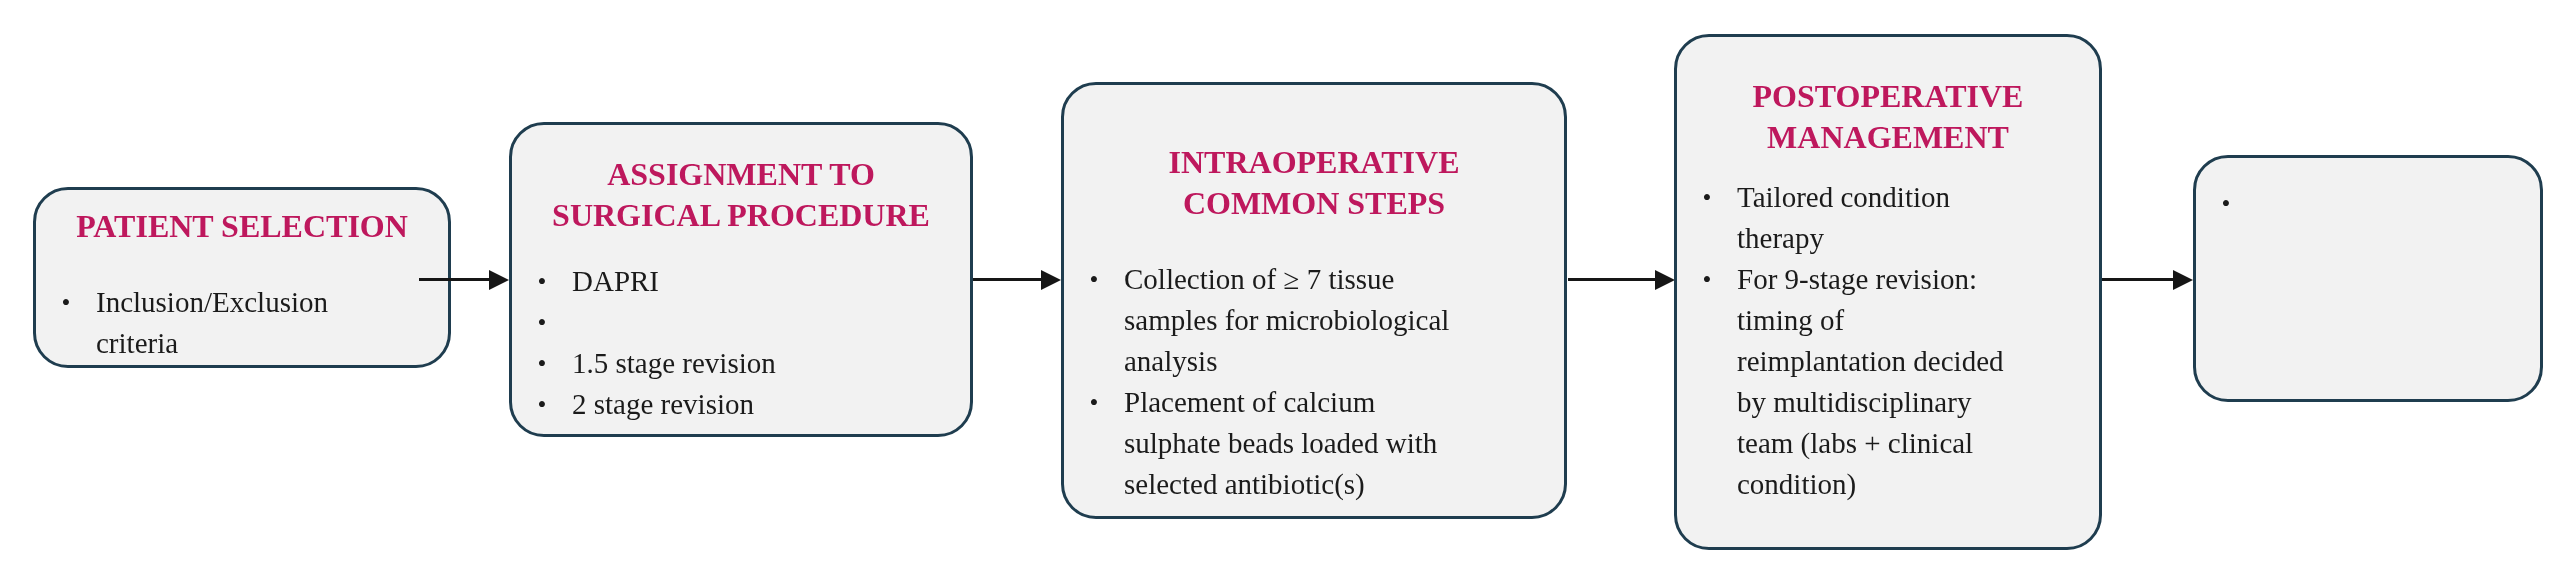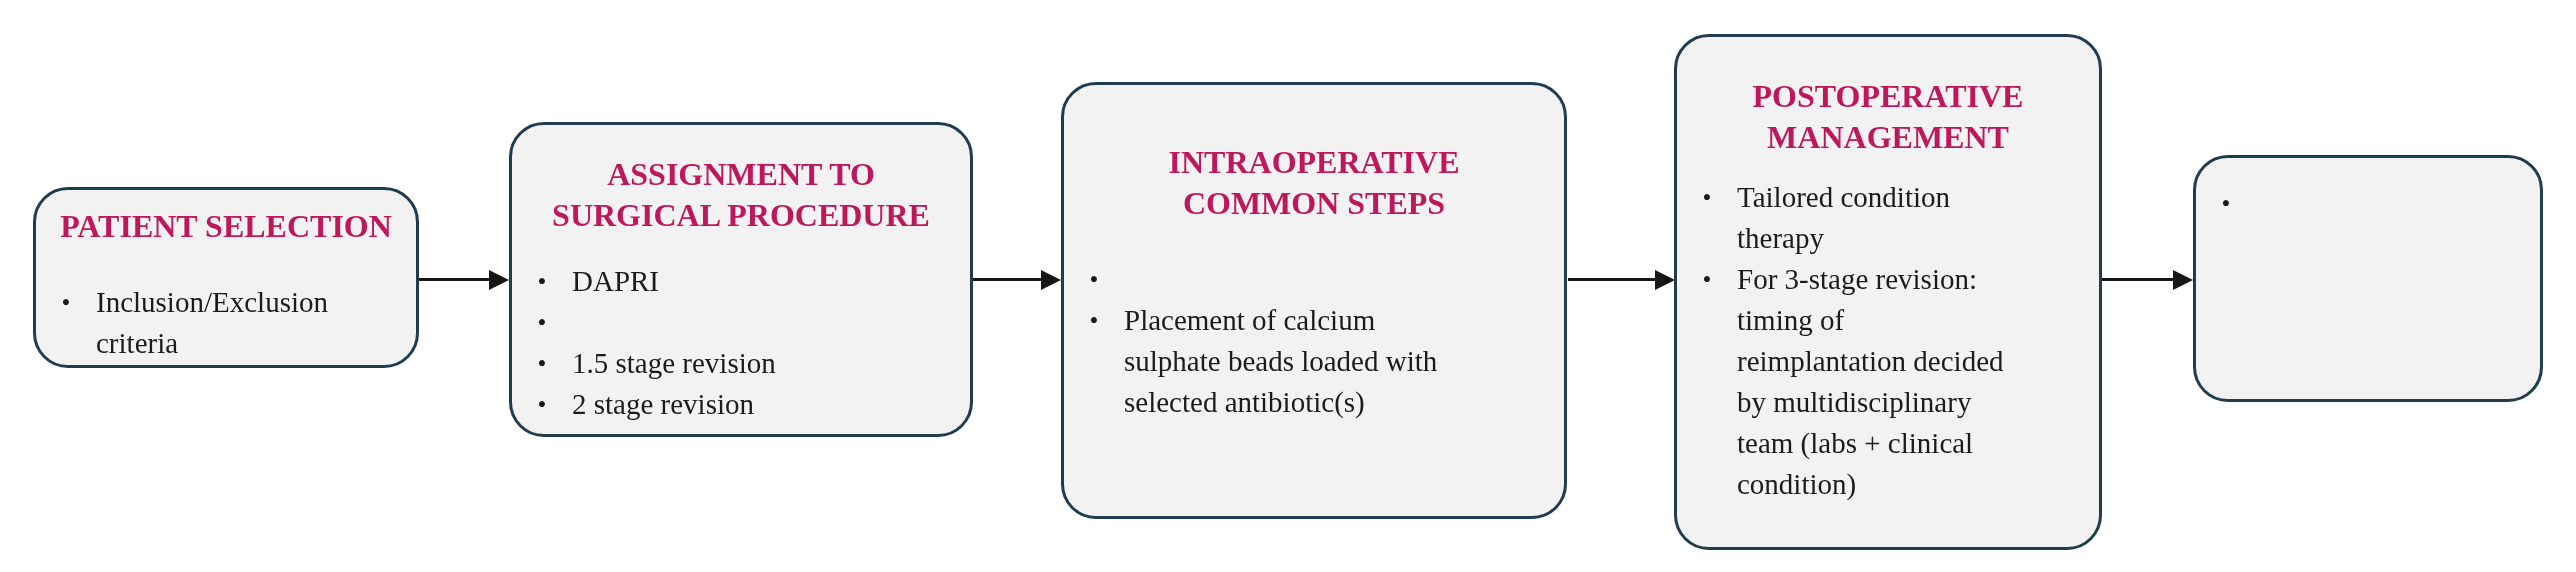--- a/index.html
+++ b/index.html
@@ -43,21 +43,21 @@
     box-sizing: border-box;
     padding-left: 25.4px;
     font-size: 25.4px;
   }
   .txt {
     flex: 1;
     white-space: pre-line;
   }
 
   
-  .box1 { left: 33px;   top: 187px; width: 386px; height: 181px; }
+  .box1 { left: 33px;   top: 187px; width: 418px; height: 181px; }
   .box1 .box-title { padding-top: 16px; }
   .box1 ul.bullets { margin-top: 35px; }
 
   .box2 { left: 509px;  top: 122px; width: 464px; height: 315px; }
   .box2 .box-title { padding-top: 28.6px; }
   .box2 ul.bullets { margin-top: 25.4px; }
 
   .box3 { left: 1061px; top: 66px; width: 506px; height: 437px; margin-top: 16px; }
   .box3 .box-title { padding-top: 57px; }
   .box3 ul.bullets { margin-top: 35px; padding-right: 12.7px; }
@@ -137,20 +137,23 @@
     <div class="line"></div>
     <div class="head"></div>
   </div>
 
   <div class="box box3">
     <div class="box-title">INTRAOPERATIVE
 COMMON STEPS</div>
     <ul class="bullets">
       <li>
         <span class="marker">•</span>
+        <span class="txt">Collection of ≥ 7 tissue
+samples for microbiological
+analysis</span>
       </li>
       <li>
         <span class="marker">•</span>
         <span class="txt">Placement of calcium
 sulphate beads loaded with
 selected antibiotic(s)</span>
       </li>
     </ul>
   </div>
 
@@ -163,21 +166,21 @@
     <div class="box-title">POSTOPERATIVE
 MANAGEMENT</div>
     <ul class="bullets">
       <li>
         <span class="marker">•</span>
         <span class="txt">Tailored condition
 therapy</span>
       </li>
       <li>
         <span class="marker">•</span>
-        <span class="txt">For 3-stage revision:
+        <span class="txt">For 9-stage revision:
 timing of
 reimplantation decided
 by multidisciplinary
 team (labs + clinical
 condition)</span>
       </li>
     </ul>
   </div>
 
   <div class="arrow arrow4">

